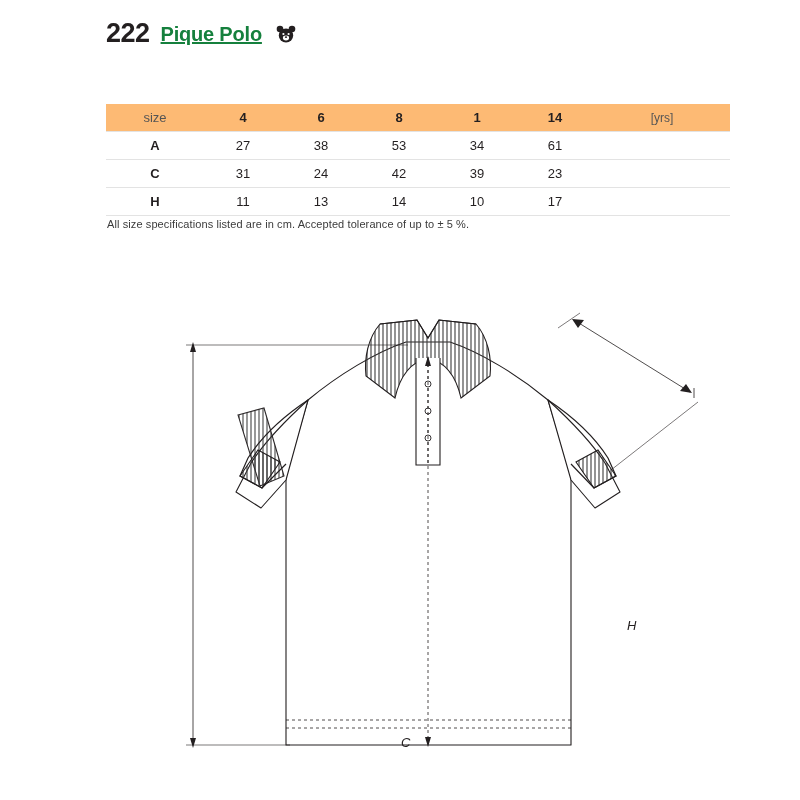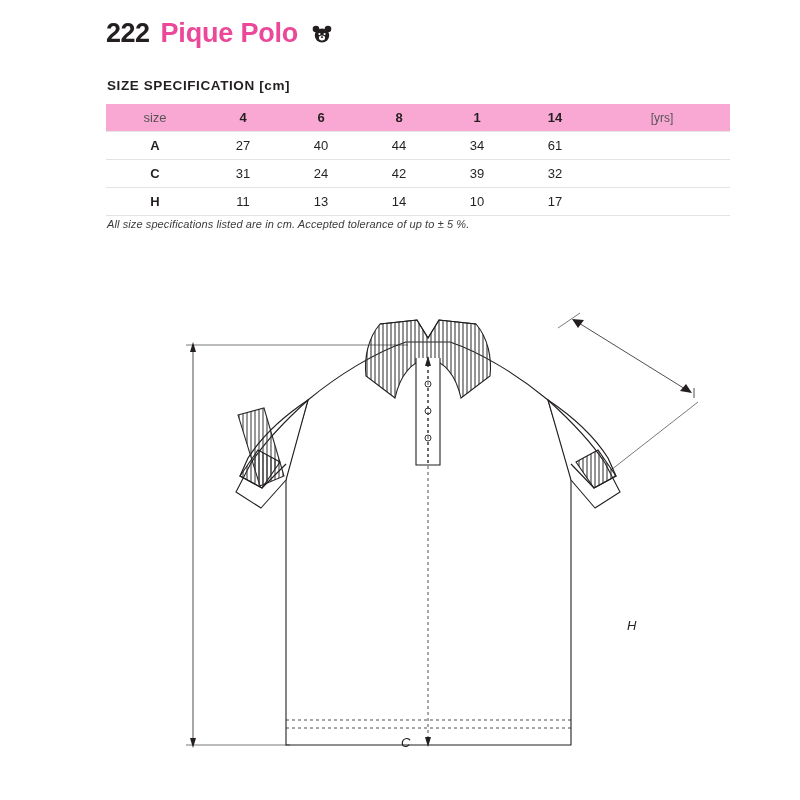--- a/index.html
+++ b/index.html
@@ -33,25 +33,26 @@
     gap: 11px;
   }
   .prod-code {
     font-size: 27px;
     font-weight: bold;
     letter-spacing: -0.5px;
     color: #231f20;
     line-height: 1;
   }
   .prod-name {
-    font-size: 27px;
+    font-size: 20px;
     font-weight: bold;
     letter-spacing: -0.2px;
-    color: #ec4899;
+    color: #15803d;
     line-height: 1;
+    text-decoration: underline;
   }
   .bear-icon {
     width: 22px;
     height: 20px;
     position: relative;
     margin-left: 2px;
   }
 
   
   .spec-title {
@@ -77,21 +78,21 @@
     font-size: 13px;
   }
   .size-table th, .size-table td {
     height: 27px;
     text-align: center;
     padding: 0;
     border-bottom: 1px solid #e3e3e3;
     font-weight: normal;
   }
   .size-table thead th {
-    background: #f9a8d4;
+    background: #fdba74;
     font-size: 13px;
     color: #231f20;
   }
   .size-table thead th.hdr-label {
     font-weight: normal;
     color: #555;
   }
   .size-table thead th.hdr-size {
     font-weight: bold;
   }
@@ -106,21 +107,20 @@
   .size-table col.c0 { width: 98px; }
   .size-table col.cN { width: 78px; }
   .size-table col.cU { width: 136px; }
   .size-table tbody tr:last-child td { border-bottom: 1px solid #e3e3e3; }
 
   .table-note {
     position: absolute;
     left: 89px;
     top: 218px;
     font-size: 11px;
-    font-style: italic;
     color: #3b3b3b;
     letter-spacing: 0.1px;
   }
 
   
   .drawing {
     position: absolute;
     left: 0;
     top: 280px;
     width: 800px;
@@ -153,24 +153,20 @@
         <g fill="#ffffff">
           <circle cx="8.4" cy="10" r="1.1"></circle>
           <circle cx="13.6" cy="10" r="1.1"></circle>
           <ellipse cx="11" cy="14" rx="3.1" ry="2.4"></ellipse>
         </g>
         <ellipse cx="11" cy="13.1" rx="1.2" ry="0.9" fill="#231f20"></ellipse>
       </svg>
     </span>
   </div>
 
-  <div class="spec-title">
-    <span>SIZE SPECIFICATION</span>
-    <span class="unit">[cm]</span>
-  </div>
 
   <table class="size-table">
     <colgroup>
       <col class="c0">
         <col class="cN">
         <col class="cN">
         <col class="cN">
         <col class="cN">
         <col class="cN">
         <col class="cU">
@@ -183,33 +179,33 @@
         <th class="hdr-size">8</th>
         <th class="hdr-size">1</th>
         <th class="hdr-size">14</th>
         <th class="hdr-unit">[yrs]</th>
       </tr>
     </thead>
     <tbody>
       <tr>
         <td class="row-label">A</td>
         <td>27</td>
-        <td>40</td>
-        <td>44</td>
+        <td>38</td>
+        <td>53</td>
         <td>34</td>
         <td>61</td>
         <td></td>
       </tr>
       <tr>
         <td class="row-label">C</td>
         <td>31</td>
         <td>24</td>
         <td>42</td>
         <td>39</td>
-        <td>32</td>
+        <td>23</td>
         <td></td>
       </tr>
       <tr>
         <td class="row-label">H</td>
         <td>11</td>
         <td>13</td>
         <td>14</td>
         <td>10</td>
         <td>17</td>
         <td></td>

